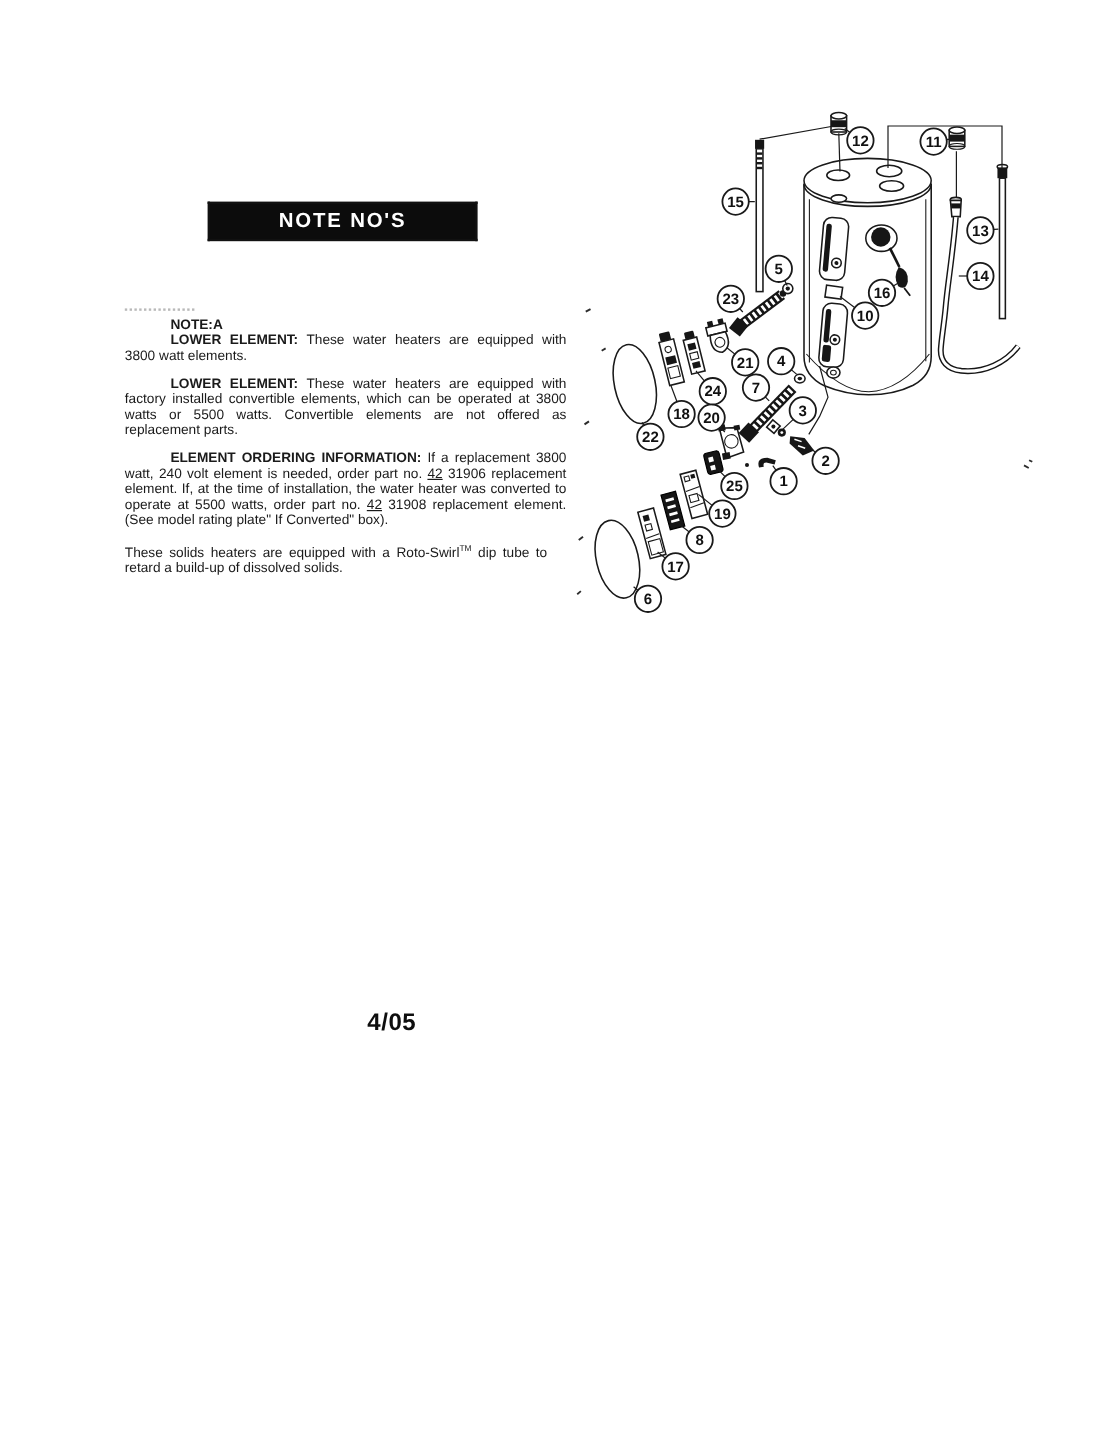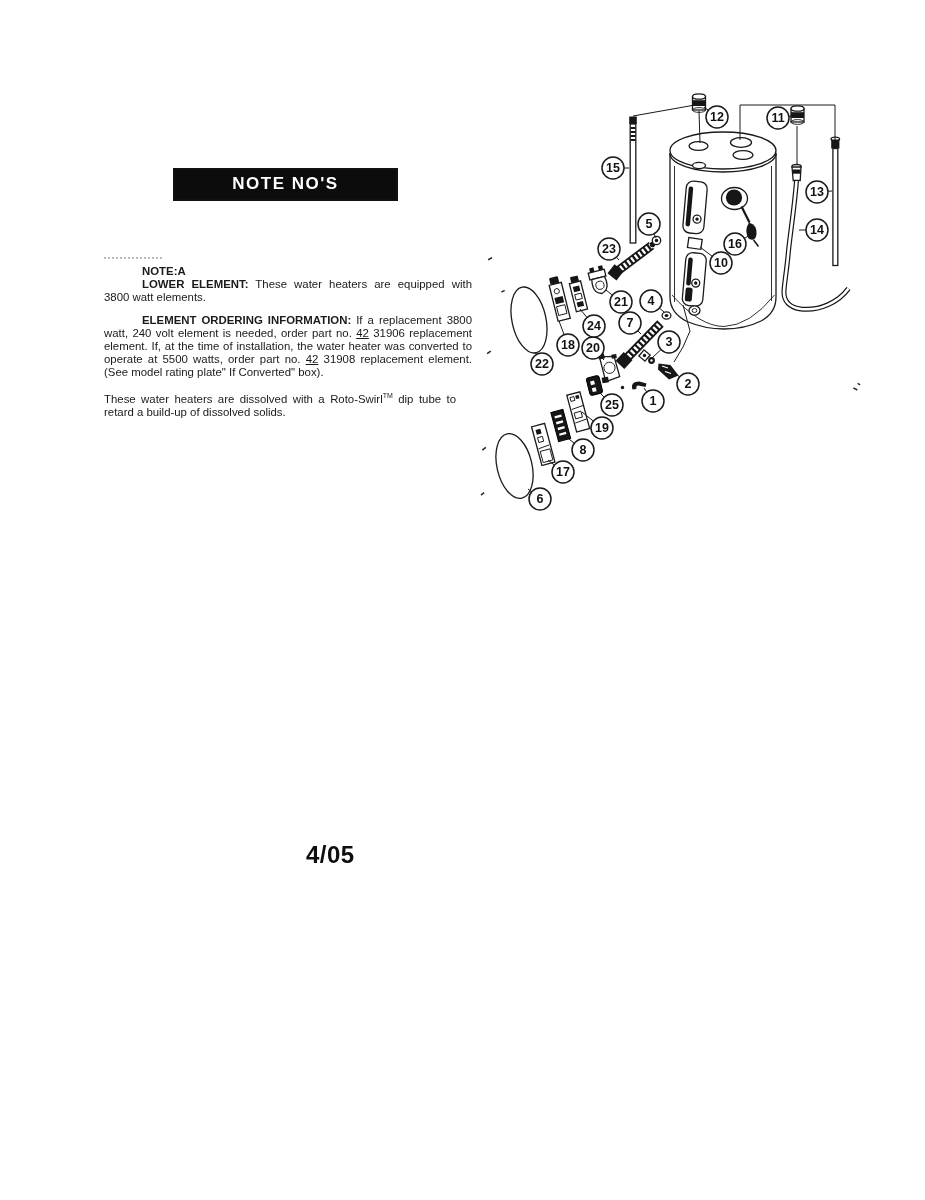--- a/index.html
+++ b/index.html
@@ -35,21 +35,21 @@
   .notes p { margin:0 0 10px 0; text-align:justify; }
   .notes p.tight { margin-bottom:0; text-align:left; }
   .notes b { font-weight:bold;margin-left:38px; }
   .u { text-decoration:underline;margin-top:43px; }
   .noteb-text { width:352px; }
   sup.tm { font-size:7px; vertical-align:super; }
 
   
   .footer-date {
     position:absolute; left:306px; top:841px;
-    font-size:24px; font-weight:bold; letter-spacing:0.5px; color:#0e0e0e;text-align:center;
+    font-size:20px; font-weight:bold; letter-spacing:0.5px; color:#0e0e0e;text-align:center;
   }
 
   
   .diagram-svg { position:absolute; left:478px; top:88px; width:414px; height:430px; }
   .part-stroke { fill:#ffffff; stroke:#1a1a1a; stroke-width:1.3; }
   .part-dark   { fill:#161616; stroke:none; }
   .thin        { fill:none; stroke:#1a1a1a; stroke-width:0.9; }
   .med         { fill:none; stroke:#1a1a1a; stroke-width:1.3; }
   .connector   { fill:none; stroke:#1a1a1a; stroke-width:1; }
   .leader      { stroke:#1a1a1a; stroke-width:1; }
@@ -77,22 +77,23 @@
     </thead>
     <tbody>
     </tbody>
   </table>
 
   <div class="scan-dots"></div>
 
   <div class="notes">
     <p class="tight"><b>NOTE:A</b></p>
     <p><b>LOWER ELEMENT:</b><span> These water heaters are equipped with 3800 watt elements.</span></p>
+    <p><b>LOWER ELEMENT:</b><span> These water heaters are equipped with factory installed convertible elements, which can be operated at 3800 watts or 5500 watts. Convertible elements are not offered as replacement parts.</span></p>
     <p><b>ELEMENT ORDERING INFORMATION:</b><span> If a replacement 3800 watt, 240 volt element is needed, order part no. </span><span class="u">42</span><span> 31906 replacement element. If, at the time of installation, the water heater was converted to operate at 5500 watts, order part no. </span><span class="u">42</span><span> 31908 replacement element. (See model rating plate" If Converted" box).</span></p>
-    <p class="noteb-text"><span>These water heaters are dissolved with a Roto-Swirl</span><sup class="tm">TM</sup><span> dip tube to retard a build-up of dissolved solids.</span></p>
+    <p class="noteb-text"><span>These solids heaters are equipped with a Roto-Swirl</span><sup class="tm">TM</sup><span> dip tube to retard a build-up of dissolved solids.</span></p>
   </div>
 
   <svg class="diagram-svg" viewBox="478 88 414 430">
 
     <g>
       <path class="part-stroke" stroke-width="1.7" d="M 670 153 L 670 297 Q 670 313 687 321.5 Q 705 329 724 329 Q 745 329 761 321 Q 776 313 776 297 L 776 153"></path>
       <path class="thin" d="M 674.5 166 L 674.5 302"></path>
       <path class="thin" d="M 771.5 166 L 771.5 301"></path>
       <path class="thin" d="M 672 295 Q 700 326.5 724 326.5 Q 750 325.5 774.5 295"></path>
       <ellipse class="part-stroke" stroke-width="1.6" cx="723" cy="150.5" rx="53" ry="18.5"></ellipse>

